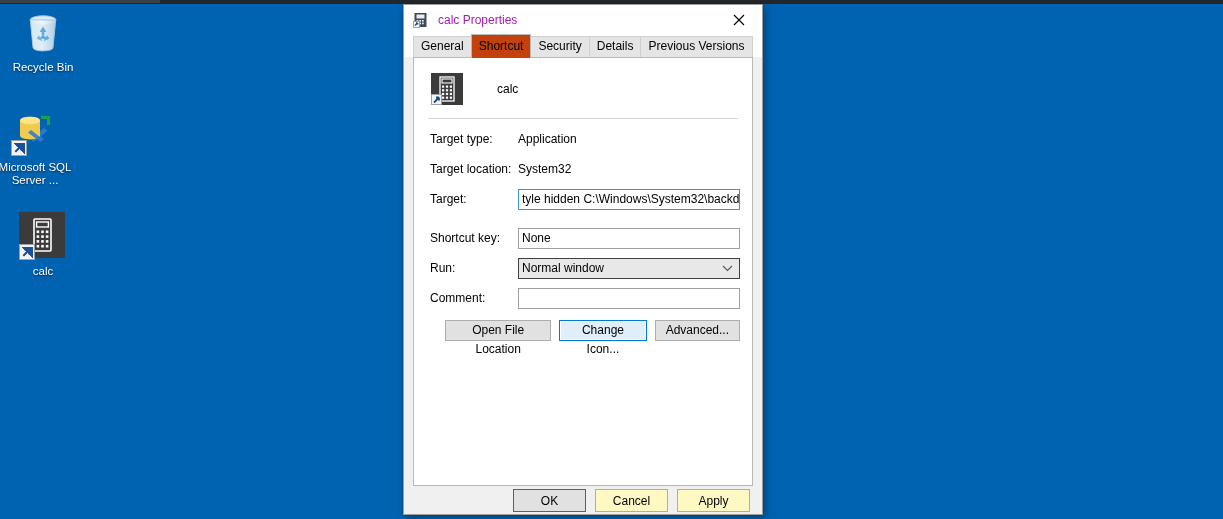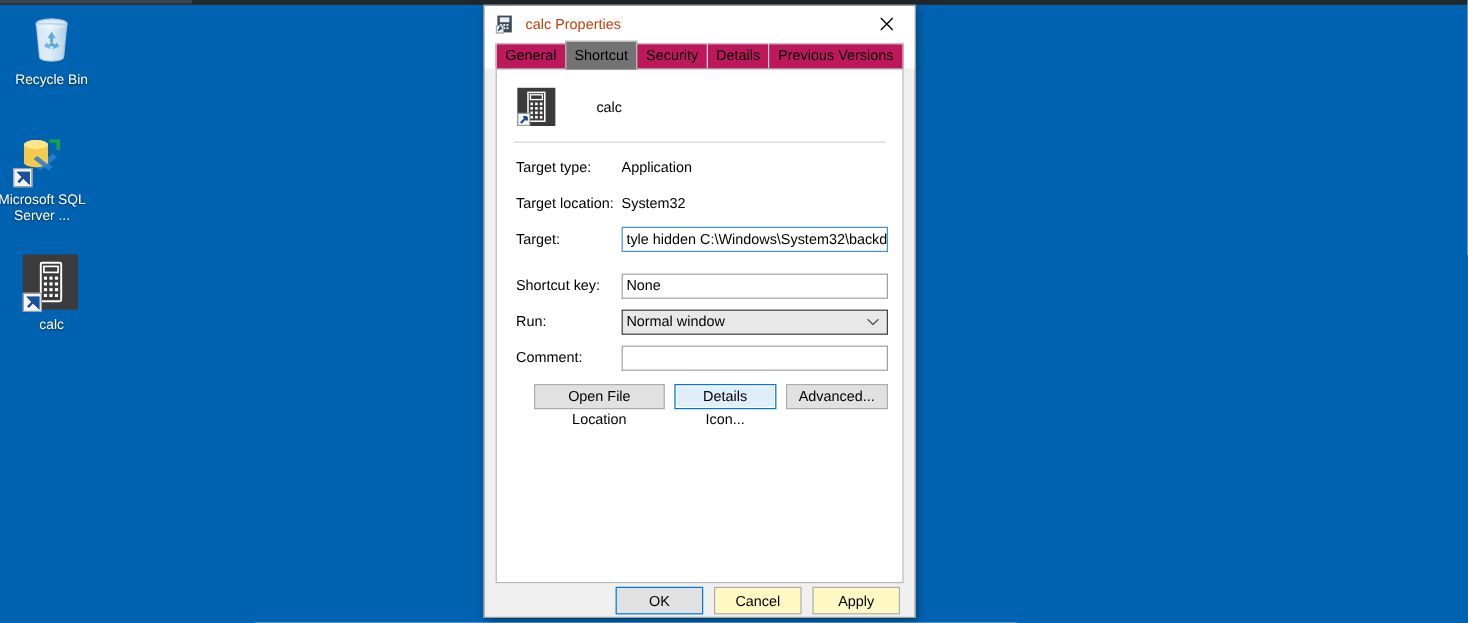--- a/index.html
+++ b/index.html
@@ -110,21 +110,21 @@
     height: 30px;
     background: #ffffff;
     display: flex;
     align-items: center;
     padding: 0 0 0 9px;
     flex: none;
   }
   .titlebar .tb-icon { width: 17px; height: 17px; margin-right: 8px; position: relative; flex: none; }
   .titlebar .tb-text {
     font-size: 12px;
-    color: #c2410c;
+    color: #a21caf;
     flex: 1;
   }
   .close-btn {
     width: 46px;
     height: 30px;
     display: flex;
     align-items: center;
     justify-content: center;
     cursor: default;
   }
@@ -139,29 +139,29 @@
     align-items: flex-end;
     background: #ffffff;
     flex: none;
   }
   .tab {
     font-size: 12px;
     color: #000;
     padding: 2px 7px 3px 7px;
     border: 1px solid #d0d0d0;
     border-bottom: none;
-    background: #be185d;
+    background: #e5e5e5;
     margin-right: -1px;
     line-height: 15px;
     cursor: default;
     position: relative;
     z-index: 1;
   }
   .tab.active {
-    background: #737373;
+    background: #c2410c;
     border-color: #b8b8b8;
     padding-top: 4px;
     padding-bottom: 4px;
     margin-bottom: -1px;
     z-index: 3;
     font-weight: 400;
   }
 
   .tabpanel {
     margin: 0 9px;
@@ -466,21 +466,21 @@
           </span>
         </div>
 
         <div class="row">
           <span class="lbl">Comment:</span>
           <span class="fieldtext"><span></span></span>
         </div>
 
         <div class="btnrow">
           <button class="btn">Open File Location</button>
-          <button class="btn focused">Details Icon...</button>
+          <button class="btn focused">Change Icon...</button>
           <button class="btn">Advanced...</button>
         </div>
 
       </div>
     </div>
 
     <div class="dialog-footer">
       <button class="fbtn default">OK</button>
       <button class="fbtn">Cancel</button>
       <button class="fbtn">Apply</button>

